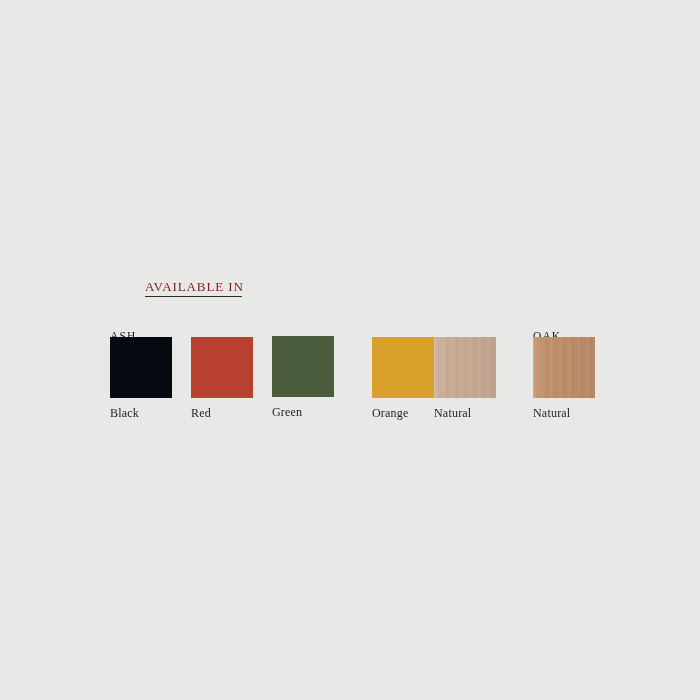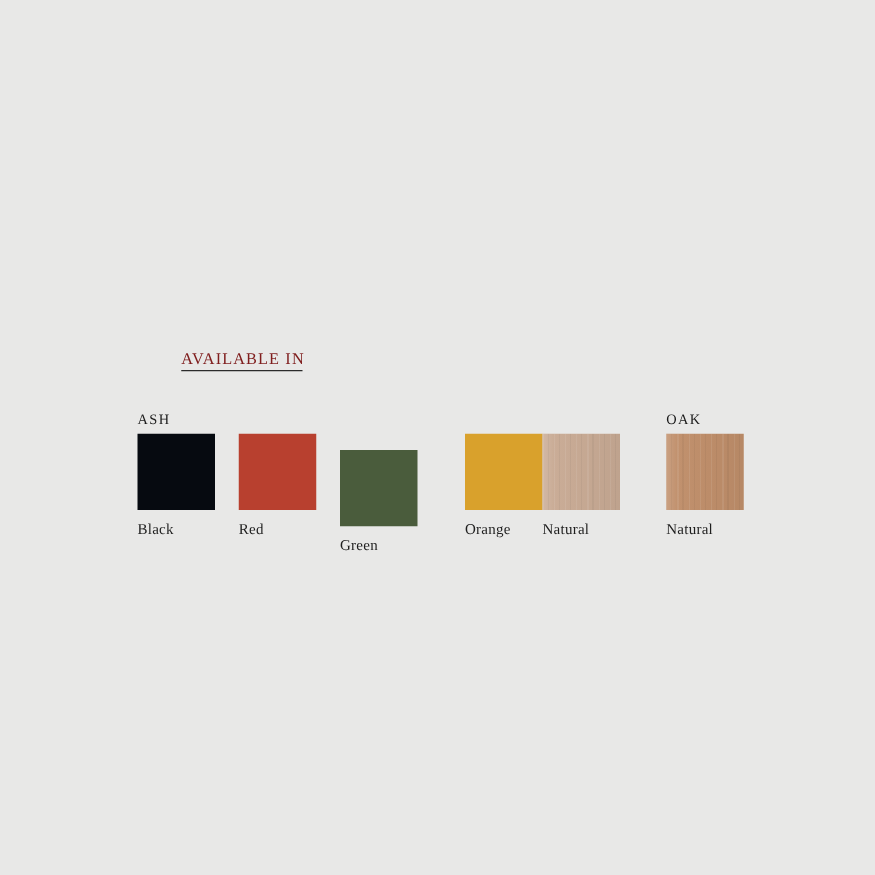--- a/index.html
+++ b/index.html
@@ -66,21 +66,20 @@
     position: absolute;
     left: 0;
     top: 0;
     width: 700px;
     height: 700px;
   }
   .swatch-cell {
     position: absolute;
     top: 337px;
     width: 62px;
-    margin-top: 10px;
   }
   .swatch {
     width: 62px;
     height: 61px;
     display: block;
     position: relative;
     overflow: hidden;
   }
   .swatch-label {
     position: absolute;
@@ -141,21 +140,21 @@
 
   <div class="swatch-row" id="swatch-row">
       <div class="swatch-cell" style="left: 110px; top: 337px;">
         <div class="swatch" style="background: rgb(6, 10, 16);"></div>
         <div class="swatch-label">Black</div>
       </div>
       <div class="swatch-cell" style="left: 191px; top: 337px;">
         <div class="swatch" style="background: rgb(184, 64, 47);"></div>
         <div class="swatch-label">Red</div>
       </div>
-      <div class="swatch-cell" style="left: 272px; top: 350px; border-radius: 14px;">
+      <div class="swatch-cell" style="left: 272px; top: 336px; border-radius: 14px;">
         <div class="swatch" style="background: rgb(74, 92, 60);"></div>
         <div class="swatch-label">Green</div>
       </div>
       <div class="swatch-cell" style="left: 372px; top: 337px;">
         <div class="swatch" style="background: rgb(217, 161, 44);"></div>
         <div class="swatch-label">Orange</div>
       </div>
       <div class="swatch-cell" style="left: 434px; top: 337px;">
         <div class="swatch wood" style="background: rgb(201, 171, 149);"></div>
         <div class="swatch-label">Natural</div>

